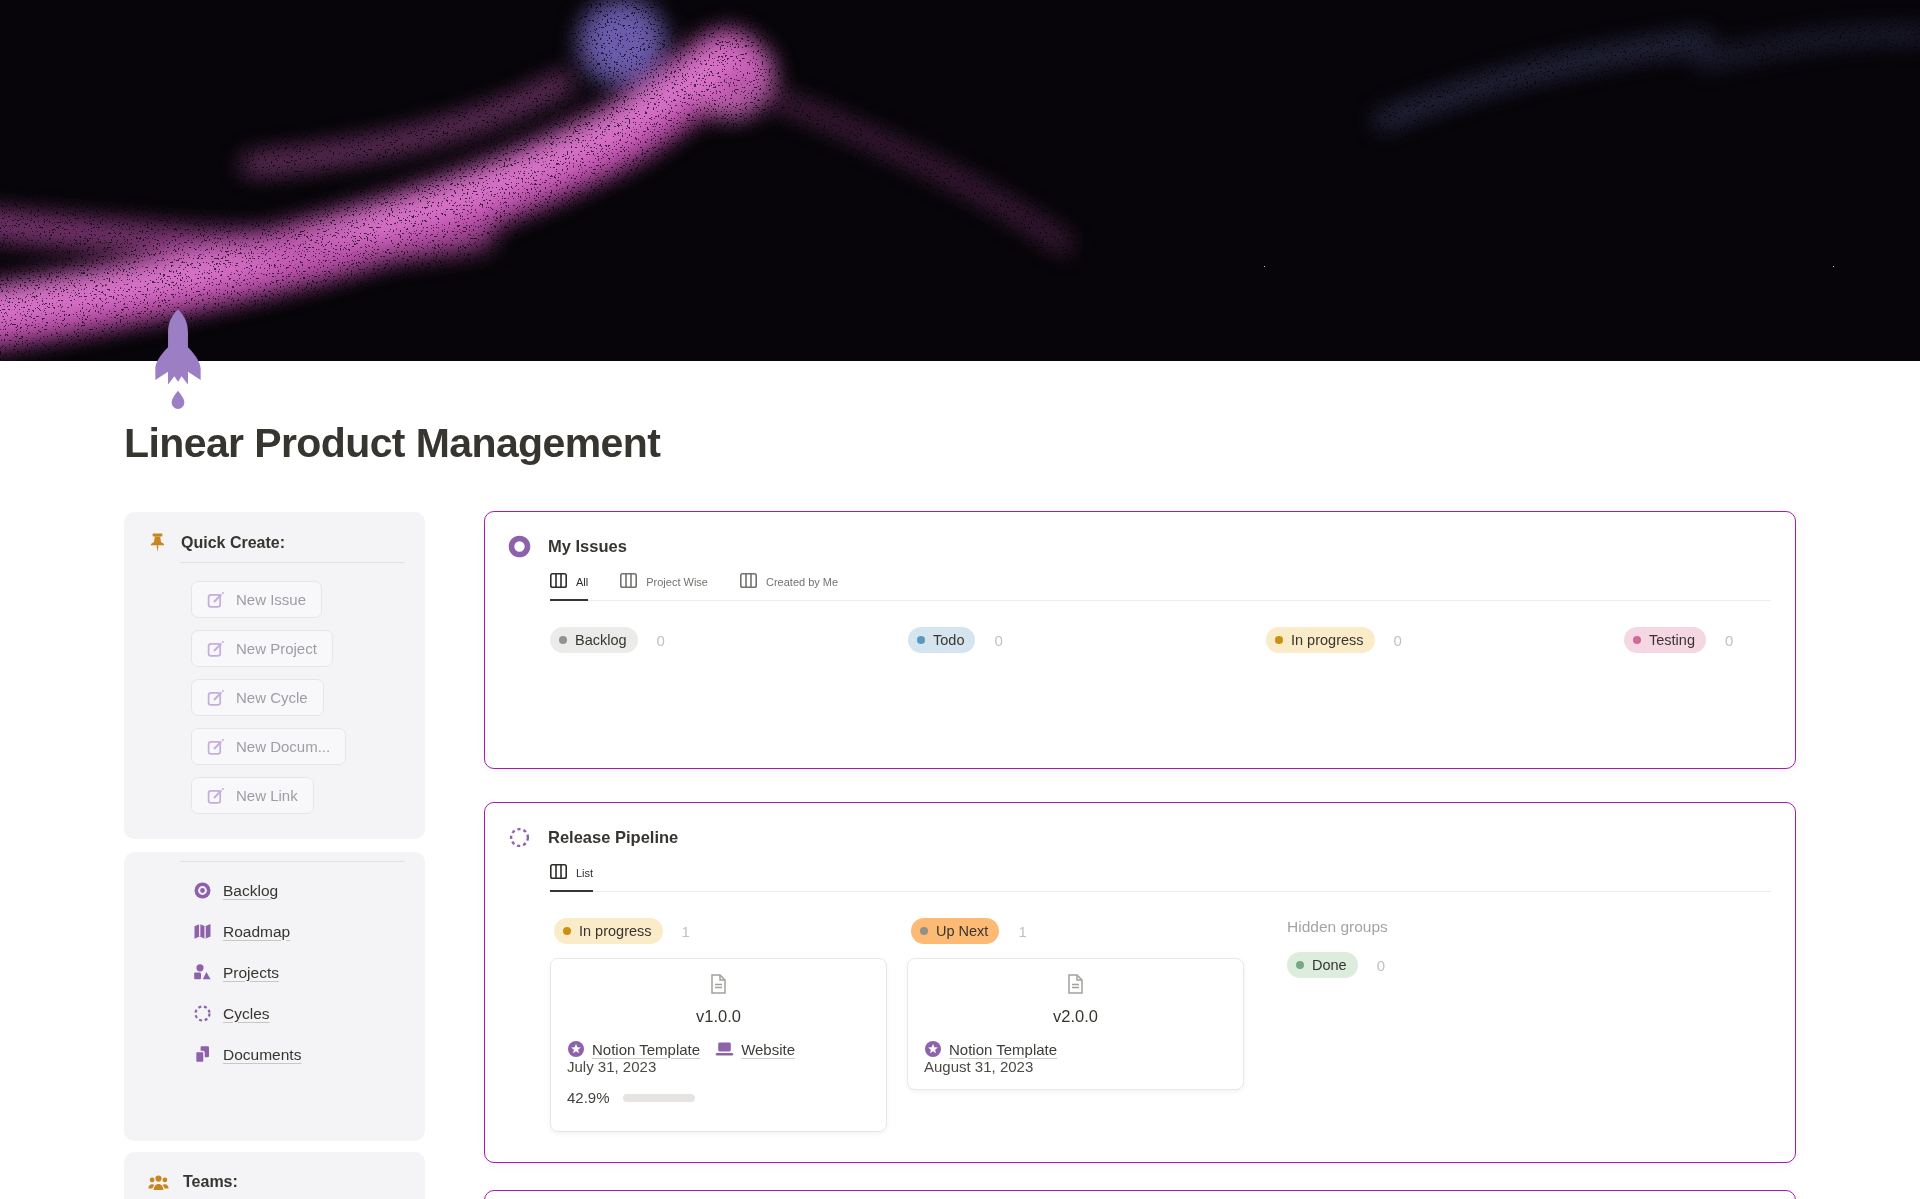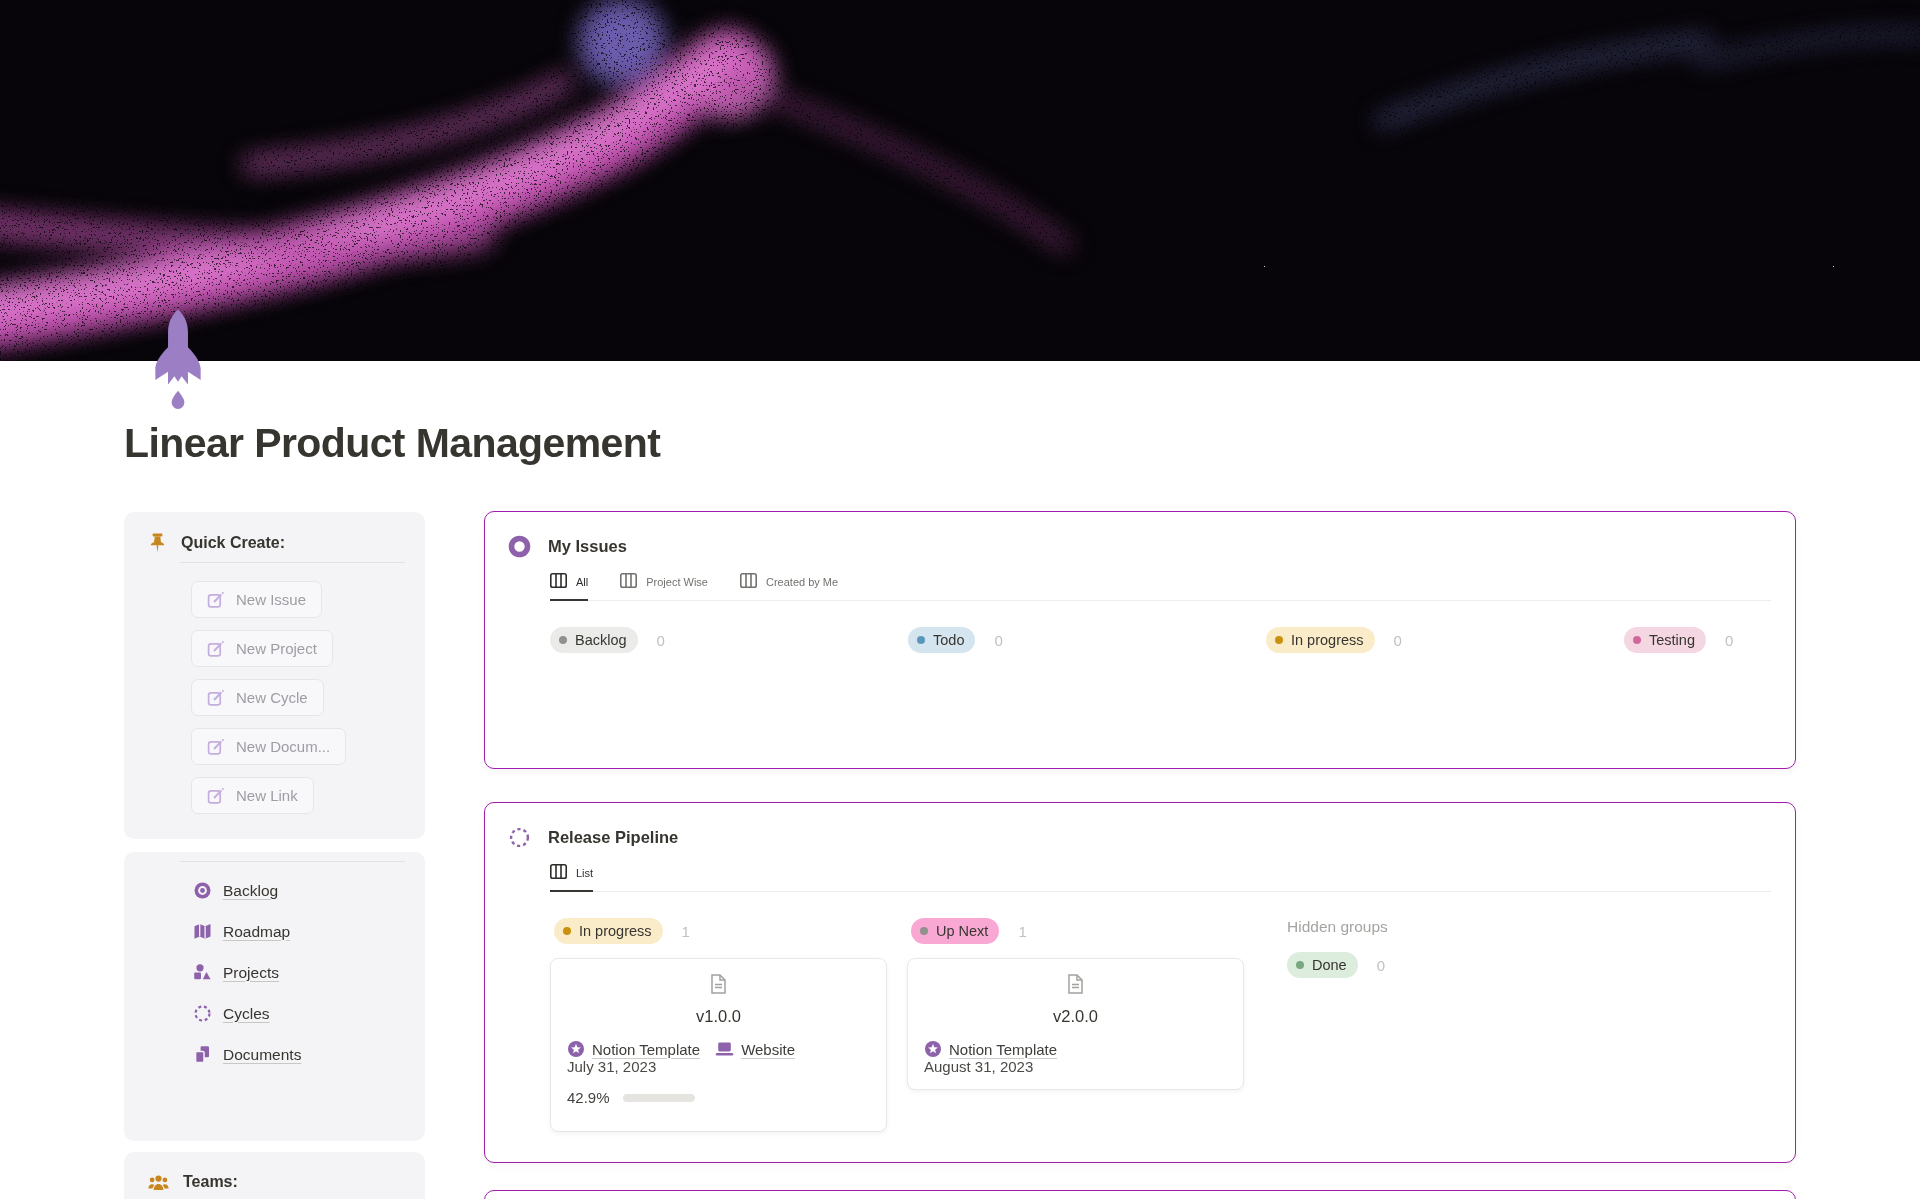--- a/index.html
+++ b/index.html
@@ -428,21 +428,21 @@
           <span class="progress-label">42.9%</span>
           <span class="bar">
             <span class="bar-fill" style="width: 42.9%;"></span>
           </span>
         </div>
       </div>
     </div>
 
     <div class="r-col">
       <div class="col-head">
-        <span class="pill" style="background-color: #f9a8d4;">
+        <span class="pill" style="background-color: #fdba74;">
           <span class="dot" style="background-color: rgb(144, 144, 141);"></span>
           <span>Up Next</span>
         </span>
         <span class="count">1</span>
       </div>
       <div class="mini-card" id="mini-v2">
         <div class="mini-head">
           <span class="icon">
             <svg width="17" height="20" viewBox="0 0 17 20" fill="none" stroke="#a3a19d" stroke-width="1.5">
               <path d="M2 1 H10 L15 6 V19 H2 Z"></path>

